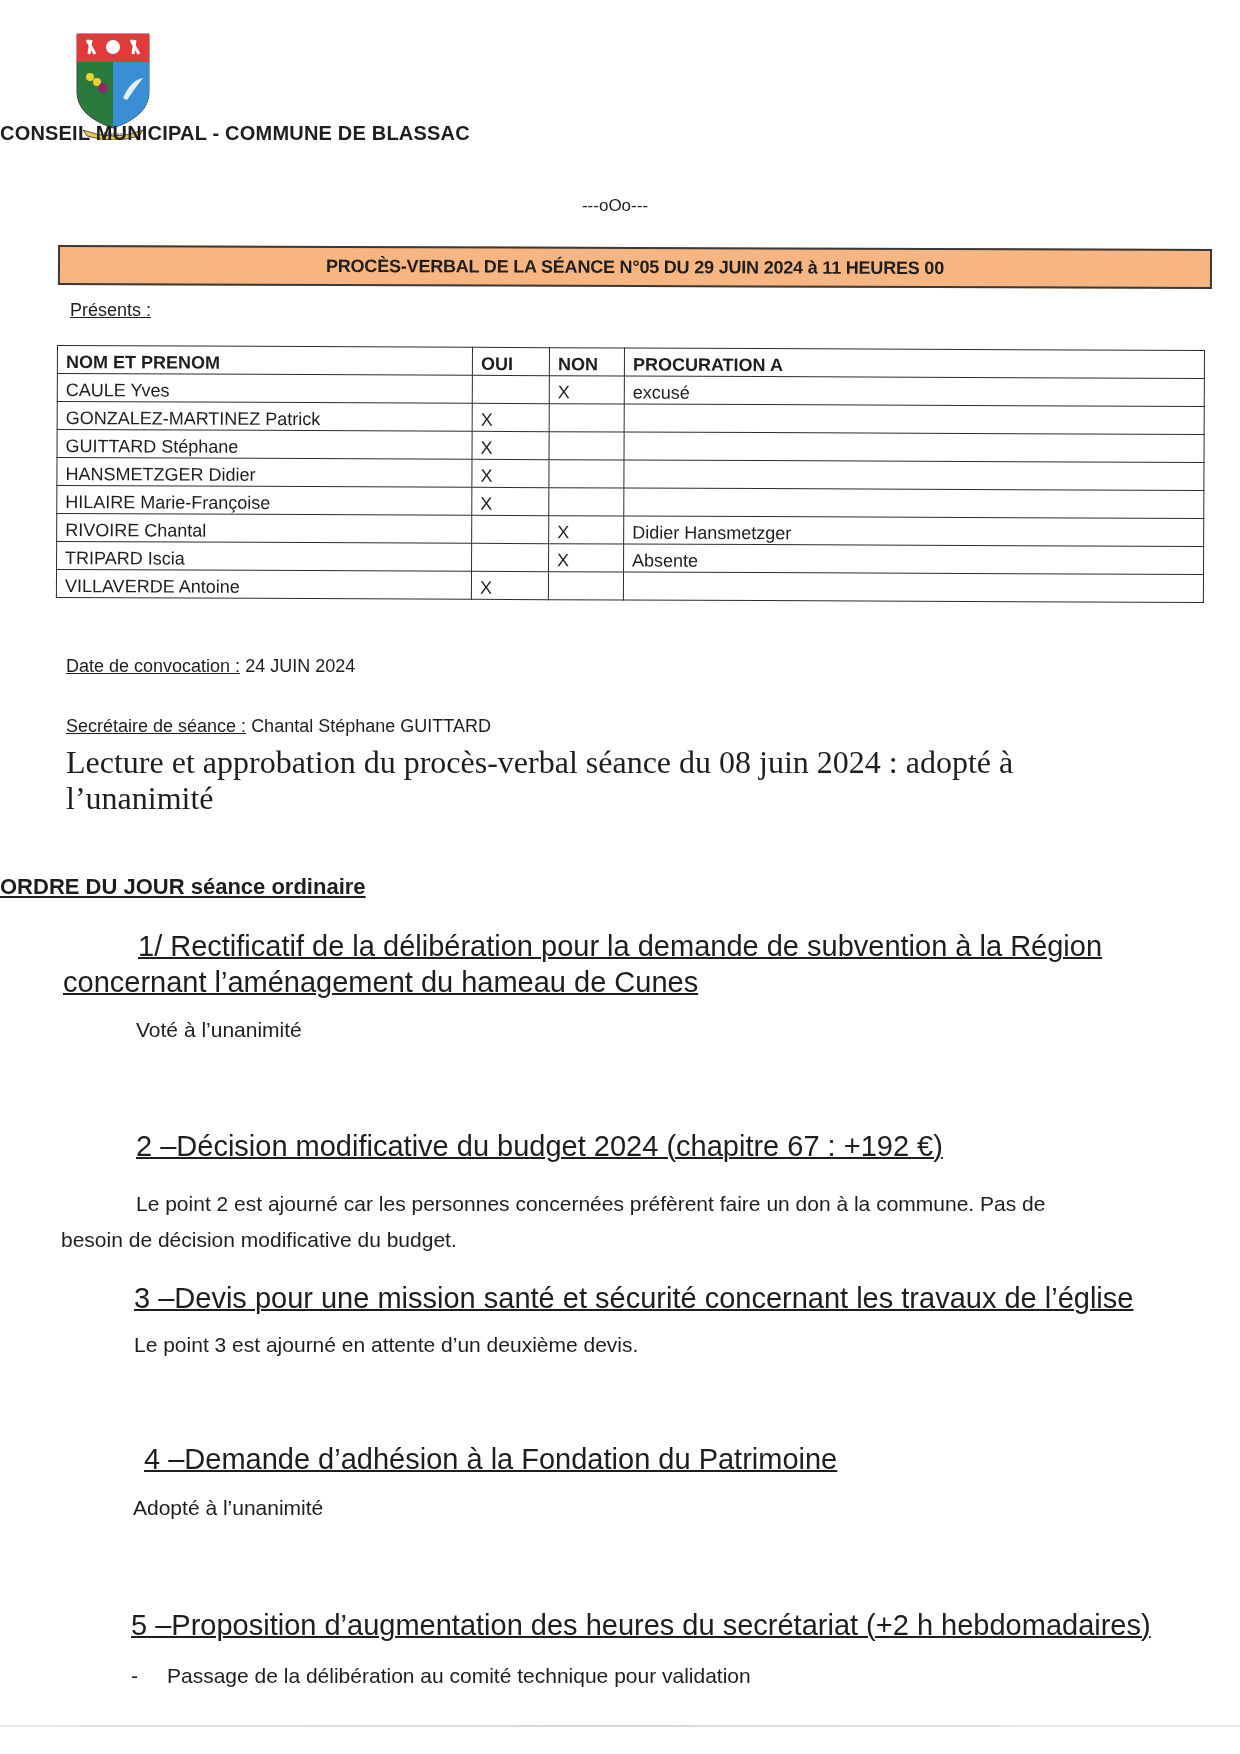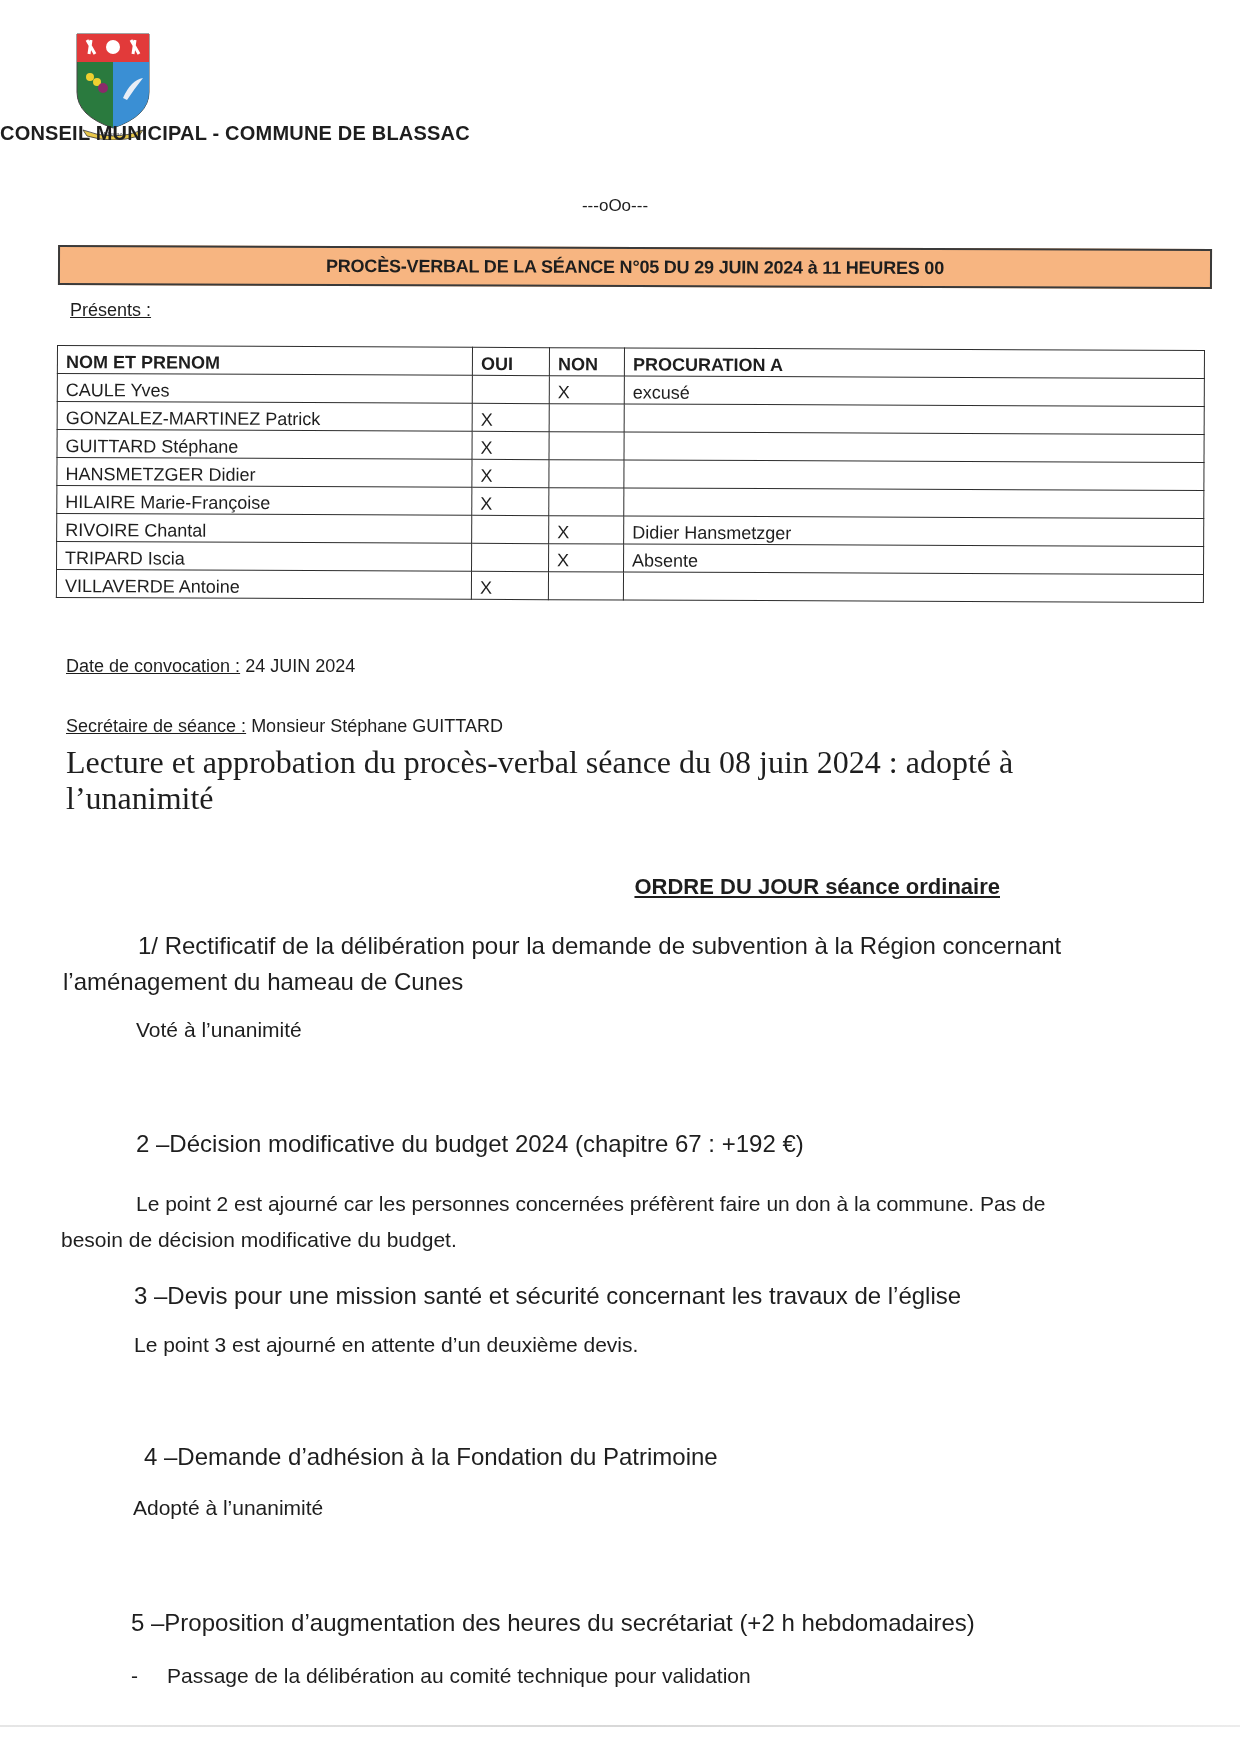--- a/index.html
+++ b/index.html
@@ -28,23 +28,23 @@
   .col-non  { width:58px;border-radius:9px; }
 
   .line { font-size:18px; }
   .ul { text-decoration:underline; }
 
   #convocation { left:66px; top:656px; }
   #secretaire { left:66px; top:716px; }
 
   #lecture { left:66px; top:744px; width:1020px; font-size:32px; line-height:36px; }
 
-  #agenda-title { left:16px; width:984px; top:874px; text-align:right; font-weight:bold; font-size:22px; text-decoration:underline; }
+  #agenda-title { left:0; width:984px; top:874px; text-align:left; font-weight:bold; font-size:22px; text-decoration:underline; }
 
-  .item-title { font-size:24px; text-decoration-thickness:1.5px; }
+  .item-title { font-size:29px; text-decoration:underline; text-decoration-thickness:1.5px; }
   .item-text { font-size:21px; }
 
   #item1 { left:63px; top:928px; width:1090px; line-height:36px; text-indent:75px; }
   #item1-text { left:136px; top:1018px; }
 
   #item2 { left:136px; top:1130px; }
   #item2-text { left:61px; top:1186px; width:1020px; line-height:36px; text-indent:75px; }
 
   #item3 { left:134px; top:1282px;text-align:center; }
   #item3-text { left:134px; top:1333px; }
@@ -148,21 +148,21 @@
   </tbody>
 </table>
 
 <div id="convocation" class="abs line">
   <span class="ul">Date de convocation :</span>
   <span>24 JUIN 2024</span>
 </div>
 
 <div id="secretaire" class="abs line">
   <span class="ul">Secrétaire de séance :</span>
-  <span>Monsieur Stéphane GUITTARD</span>
+  <span>Chantal Stéphane GUITTARD</span>
 </div>
 
 <div id="lecture" class="abs serif">Lecture et approbation du procès-verbal séance du 08 juin 2024 : adopté à l’unanimité</div>
 
 <div id="agenda-title" class="abs">ORDRE DU JOUR séance ordinaire</div>
 
 <div id="item1" class="abs item-title">1/ Rectificatif de la délibération pour la demande de subvention à la Région concernant l’aménagement du hameau de Cunes</div>
 <div id="item1-text" class="abs item-text">Voté à l’unanimité</div>
 
 <div id="item2" class="abs item-title">2 –Décision modificative du budget 2024 (chapitre 67 : +192 €)</div>

